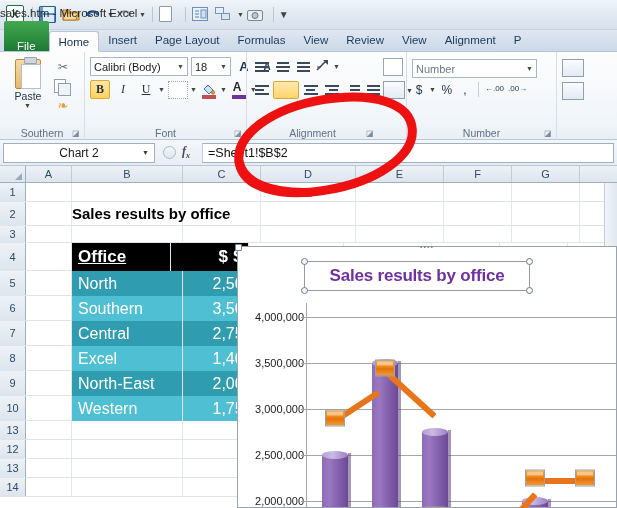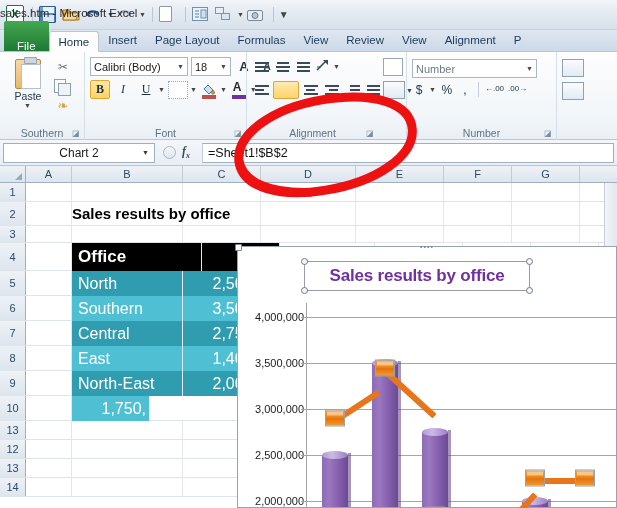--- a/index.html
+++ b/index.html
@@ -523,21 +523,21 @@
         <div class="cell" style="width:78px;height:17px;"></div>
         <div class="cell" style="width:95px;height:17px;"></div>
         <div class="cell" style="width:88px;height:17px;"></div>
         <div class="cell" style="width:68px;height:17px;"></div>
         <div class="cell" style="width:68px;height:17px;"></div>
       </div>
 
       <div class="grow" style="height:28px;">
         <div class="rowhdr" style="line-height:28px;">4</div>
         <div class="cell" style="width:46px;height:28px;"></div>
-        <div class="cell t-head l" style="width:130px;height:28px;line-height:28px;">Office</div>
+        <div class="cell t-head l" style="width:99px;height:28px;line-height:28px;text-decoration:underline;">Office</div>
         <div class="cell t-head r" style="width:78px;height:28px;line-height:28px;">$ S</div>
         <div class="cell" style="width:95px;height:28px;"></div>
         <div class="cell" style="width:88px;height:28px;"></div>
         <div class="cell" style="width:68px;height:28px;"></div>
         <div class="cell" style="width:68px;height:28px;"></div>
       </div>
 
       <div class="grow" style="height:25px;">
         <div class="rowhdr" style="line-height:25px;">5</div>
         <div class="cell" style="width:46px;height:25px;"></div>
@@ -564,40 +564,41 @@
         <div class="cell t-dark l" style="width:111px;height:25px;line-height:25px;">Central</div>
         <div class="cell t-dark r" style="width:78px;height:25px;line-height:25px;">2,750,</div>
         <div class="cell" style="width:95px;height:25px;"></div>
         <div class="cell" style="width:88px;height:25px;"></div>
         <div class="cell" style="width:68px;height:25px;"></div>
         <div class="cell" style="width:68px;height:25px;"></div>
       </div>
       <div class="grow" style="height:25px;">
         <div class="rowhdr" style="line-height:25px;">8</div>
         <div class="cell" style="width:46px;height:25px;"></div>
-        <div class="cell t-light l" style="width:111px;height:25px;line-height:25px;">East</div>
+        <div class="cell t-light l" style="width:111px;height:25px;line-height:25px;">Excel</div>
         <div class="cell t-light r" style="width:78px;height:25px;line-height:25px;">1,400,</div>
         <div class="cell" style="width:95px;height:25px;"></div>
         <div class="cell" style="width:88px;height:25px;"></div>
         <div class="cell" style="width:68px;height:25px;"></div>
         <div class="cell" style="width:68px;height:25px;"></div>
       </div>
       <div class="grow" style="height:25px;">
         <div class="rowhdr" style="line-height:25px;">9</div>
         <div class="cell" style="width:46px;height:25px;"></div>
         <div class="cell t-dark l" style="width:111px;height:25px;line-height:25px;">North-East</div>
         <div class="cell t-dark r" style="width:78px;height:25px;line-height:25px;">2,000,</div>
         <div class="cell" style="width:95px;height:25px;"></div>
         <div class="cell" style="width:88px;height:25px;"></div>
         <div class="cell" style="width:68px;height:25px;"></div>
         <div class="cell" style="width:68px;height:25px;"></div>
       </div>
       <div class="grow" style="height:25px;">
         <div class="rowhdr" style="line-height:25px;">10</div>
         <div class="cell" style="width:46px;height:25px;"></div>
+        <div class="cell t-light l" style="width:111px;height:25px;line-height:25px;">Western</div>
         <div class="cell t-light r" style="width:78px;height:25px;line-height:25px;">1,750,</div>
         <div class="cell" style="width:95px;height:25px;"></div>
         <div class="cell" style="width:88px;height:25px;"></div>
         <div class="cell" style="width:68px;height:25px;"></div>
         <div class="cell" style="width:68px;height:25px;"></div>
       </div>
 
       <div class="grow" style="height:19px;">
         <div class="rowhdr" style="line-height:19px;">13</div>
         <div class="cell" style="width:46px;height:19px;"></div>

